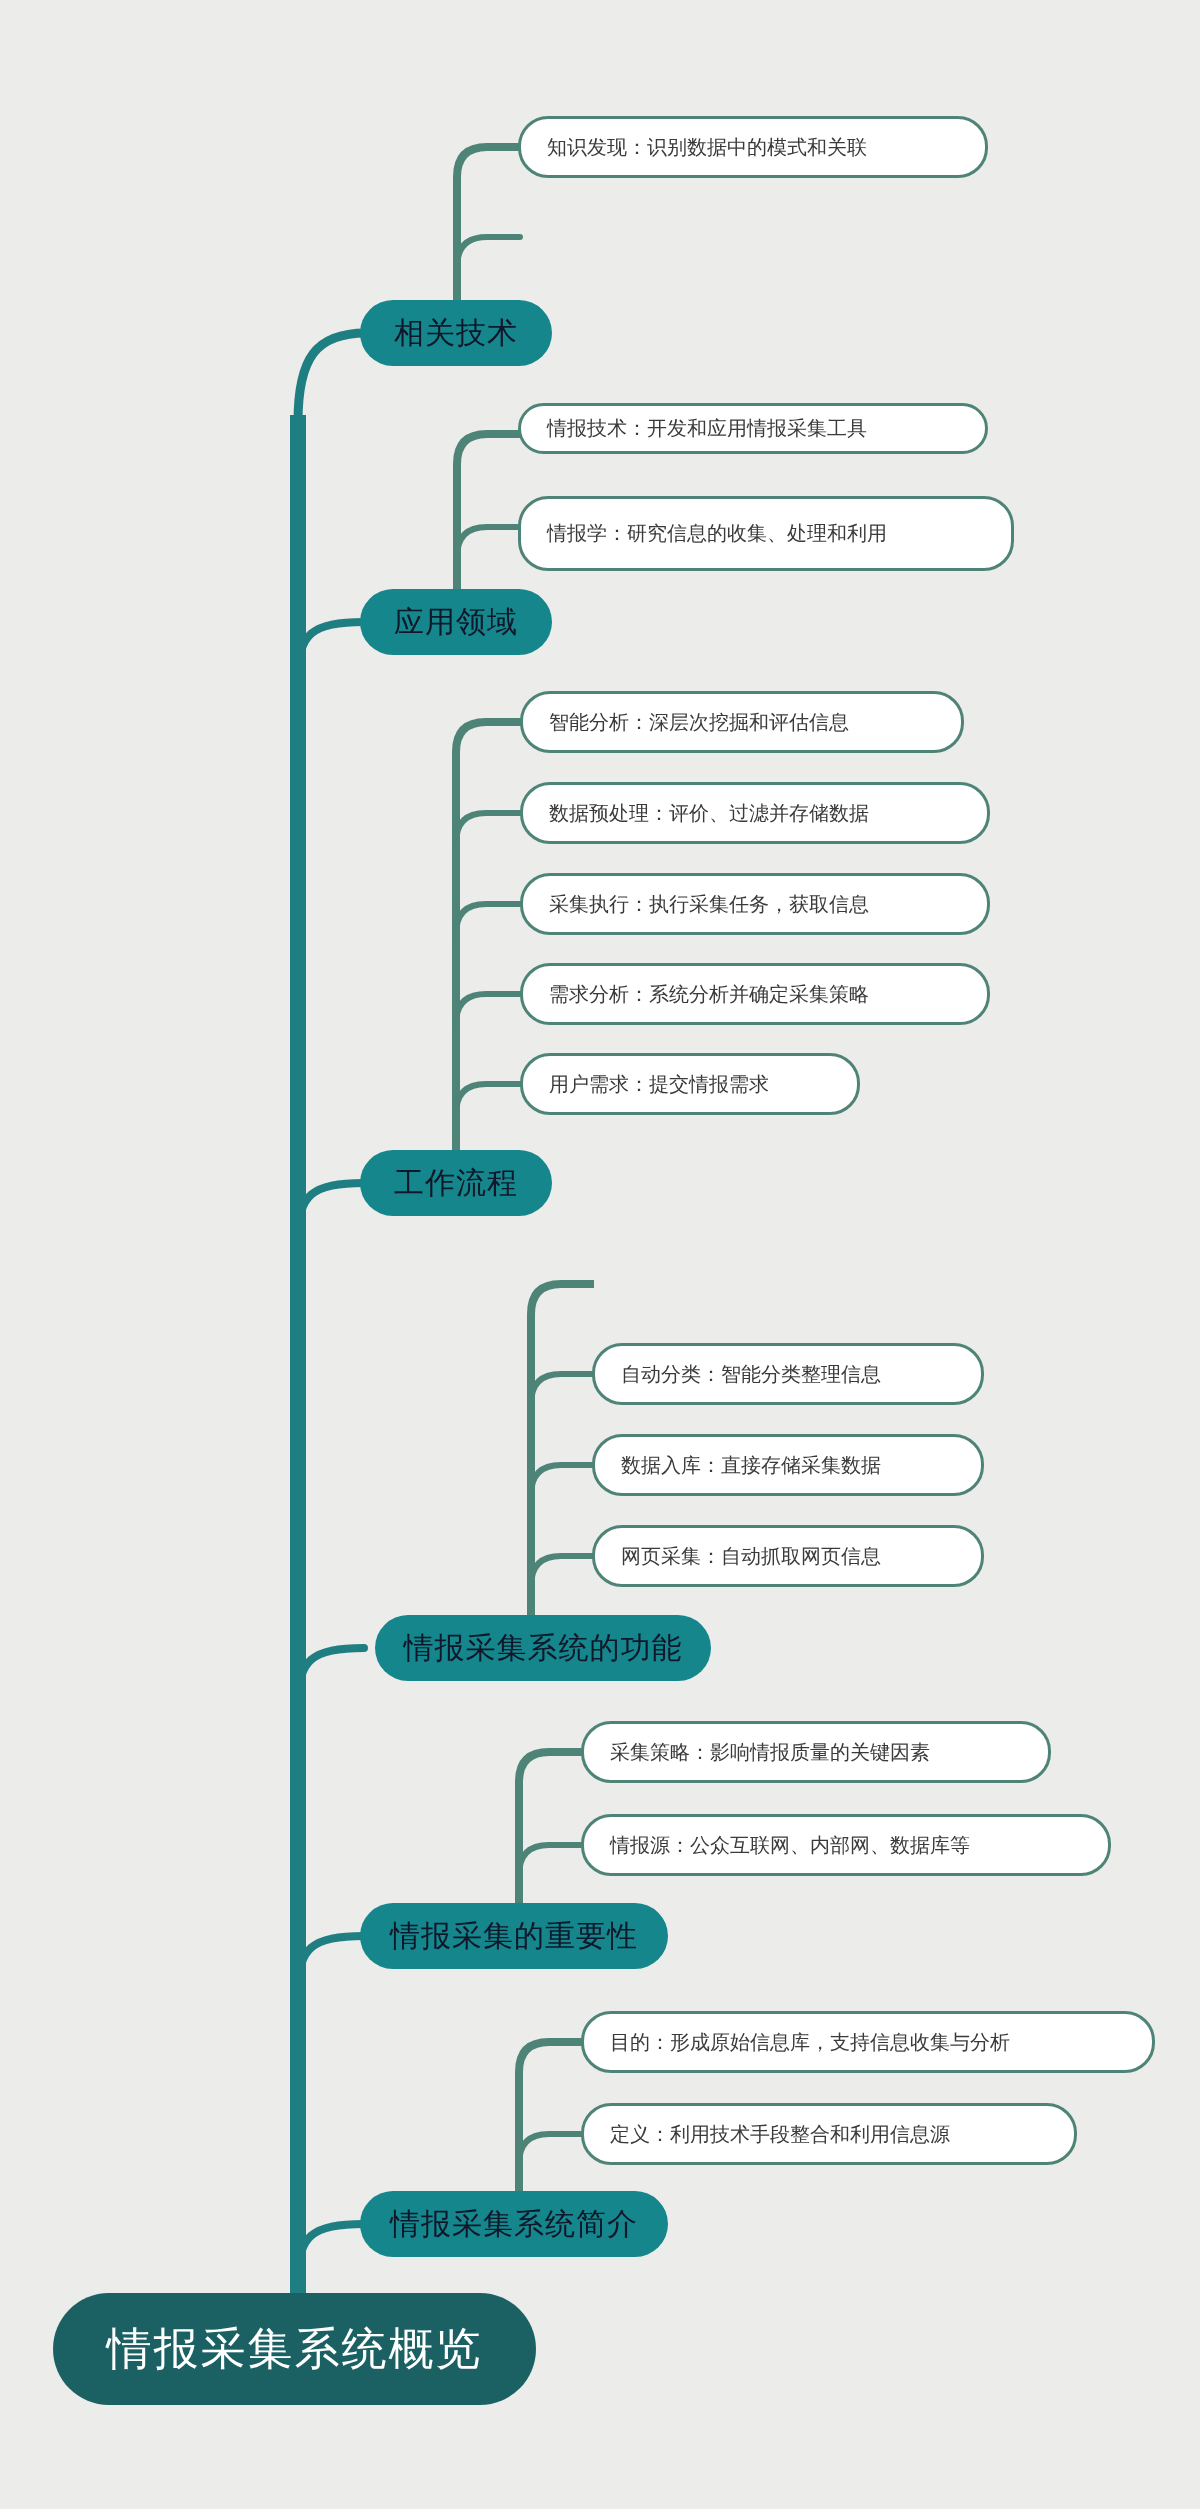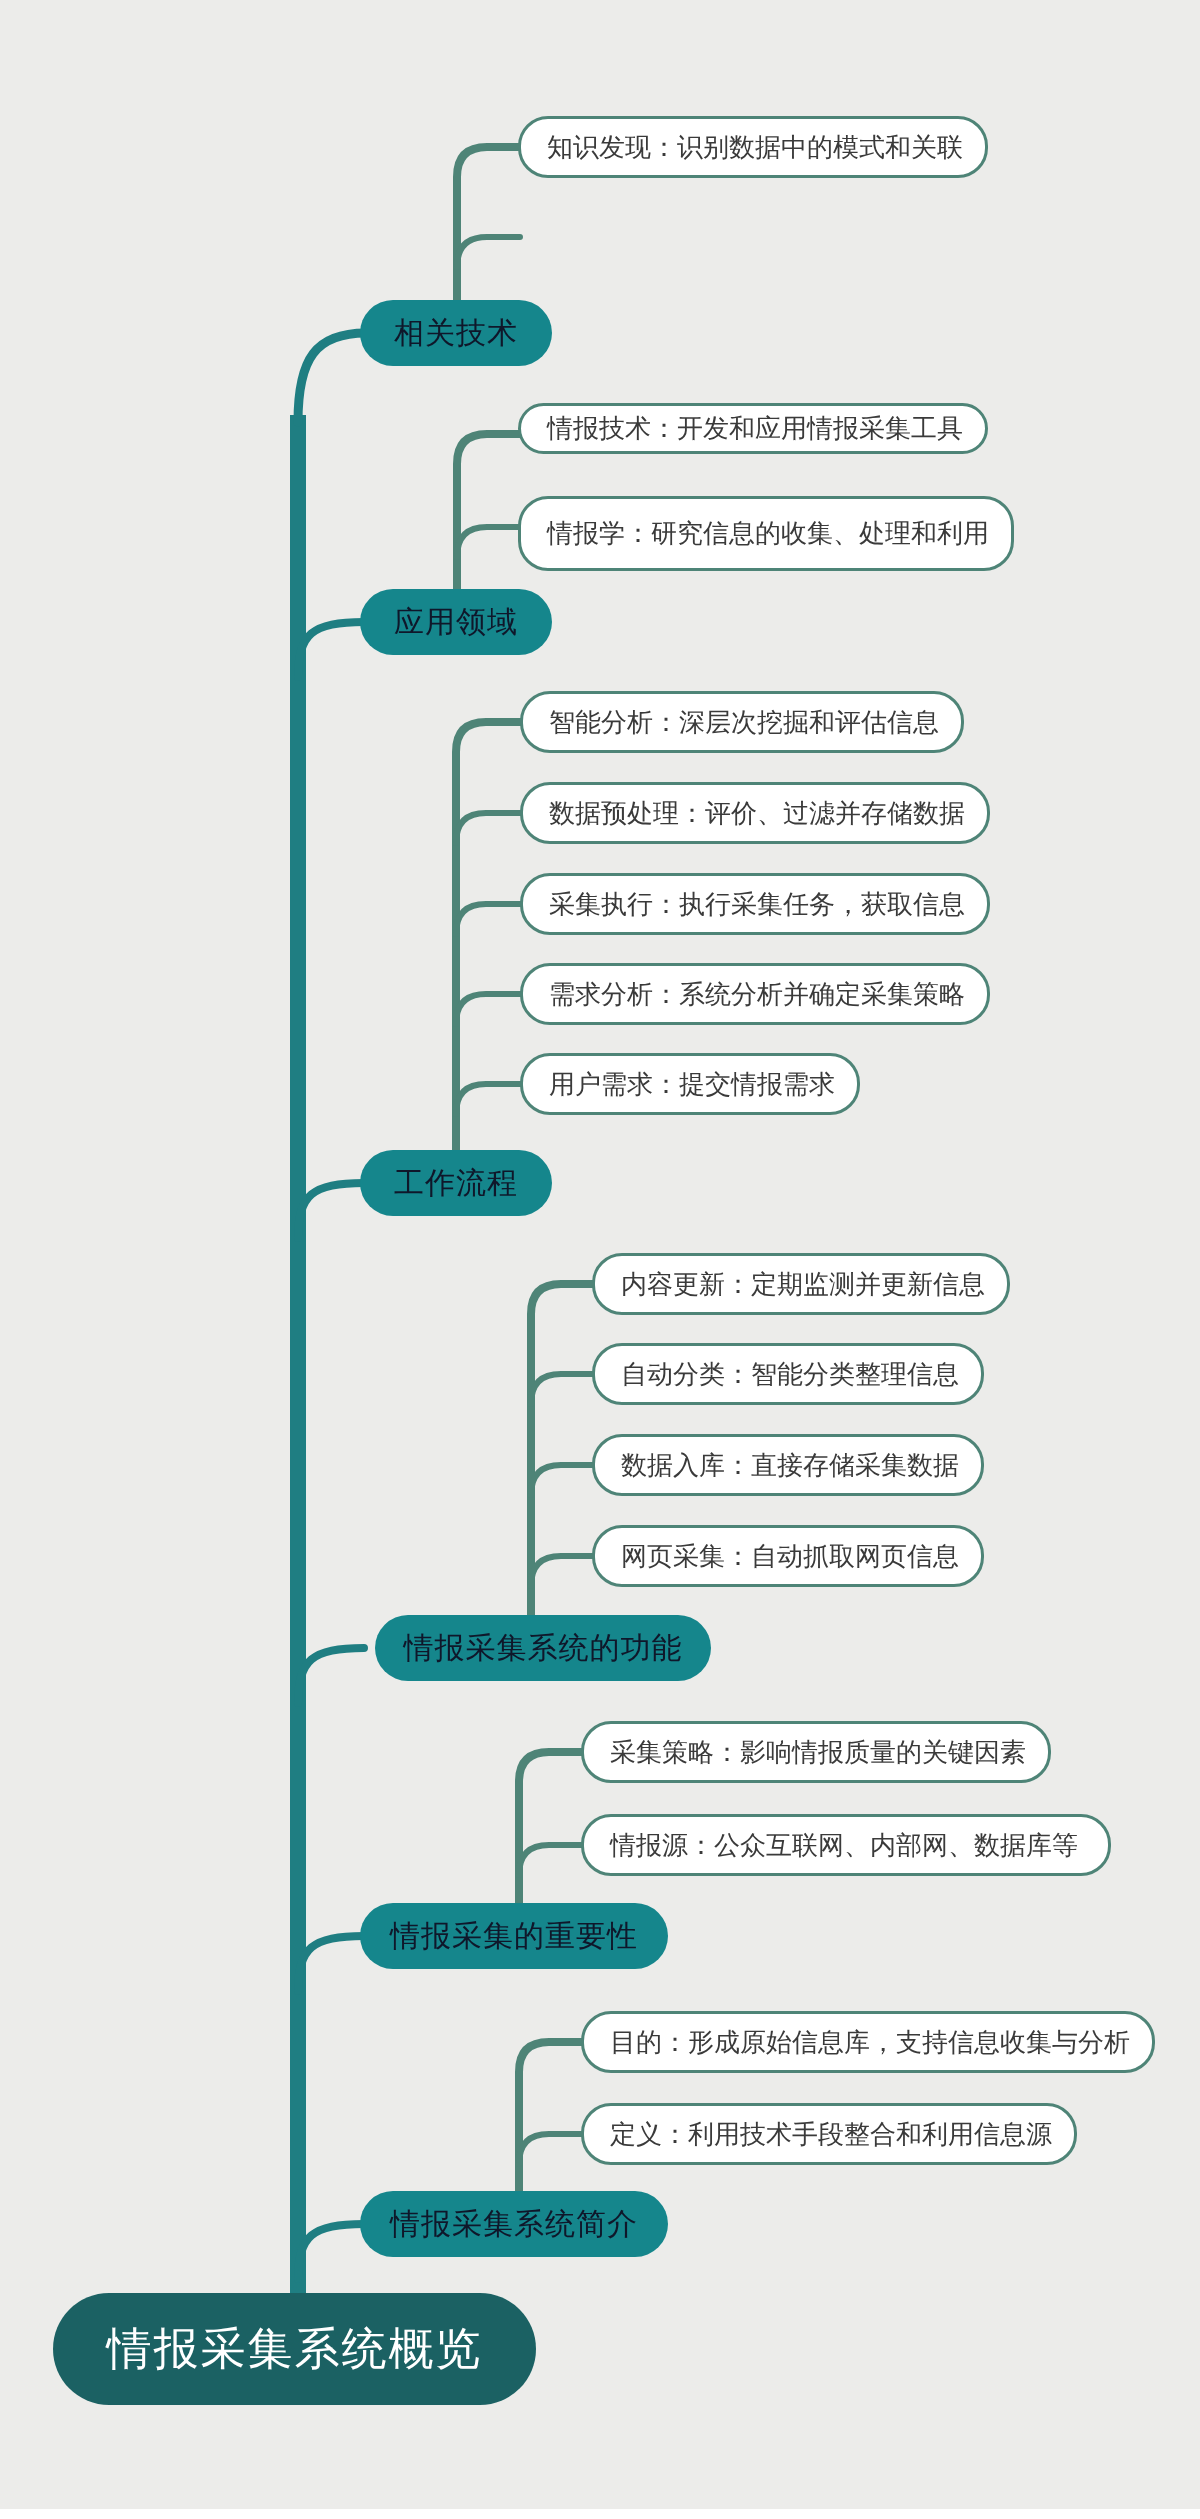--- a/index.html
+++ b/index.html
@@ -26,21 +26,21 @@
     border-radius:33px;
     justify-content:center;
     font-size:30px;
     letter-spacing:1px;
   }
   .leaf{
     background:#fff;
     border:3px solid var(--leaf-border,#4E8477);
     border-radius:30px;
     color:var(--leaf-text,#3A3A3A);
-    font-size:26px;
+    font-size:20px;
     padding-left:26px;
     justify-content:flex-start;
     white-space:nowrap;
     overflow:hidden;
   }
   .edge-strip{position:absolute;left:0;bottom:0;width:100%;height:10px;background:#ffffff;z-index:3;}
 </style>
 </head>
 <body>
 
@@ -84,21 +84,20 @@
   <div class="node leaf" style="left:518px;top:496px;width:496px;height:75px;">情报学：研究信息的收集、处理和利用</div>
   <div class="node branch" style="left:360px;top:589px;width:192px;height:66px;">应用领域</div>
 
   <div class="node leaf" style="left:520px;top:691px;width:444px;height:62px;">智能分析：深层次挖掘和评估信息</div>
   <div class="node leaf" style="left:520px;top:782px;width:470px;height:62px;">数据预处理：评价、过滤并存储数据</div>
   <div class="node leaf" style="left:520px;top:873px;width:470px;height:62px;">采集执行：执行采集任务，获取信息</div>
   <div class="node leaf" style="left:520px;top:963px;width:470px;height:62px;">需求分析：系统分析并确定采集策略</div>
   <div class="node leaf" style="left:520px;top:1053px;width:340px;height:62px;">用户需求：提交情报需求</div>
   <div class="node branch" style="left:360px;top:1150px;width:192px;height:66px;">工作流程</div>
 
-  <div class="node leaf" style="left:592px;top:1253px;width:418px;height:62px;">内容更新：定期监测并更新信息</div>
   <div class="node leaf" style="left:592px;top:1343px;width:392px;height:62px;">自动分类：智能分类整理信息</div>
   <div class="node leaf" style="left:592px;top:1434px;width:392px;height:62px;">数据入库：直接存储采集数据</div>
   <div class="node leaf" style="left:592px;top:1525px;width:392px;height:62px;">网页采集：自动抓取网页信息</div>
   <div class="node branch" style="left:375px;top:1615px;width:336px;height:66px;">情报采集系统的功能</div>
 
   <div class="node leaf" style="left:581px;top:1721px;width:470px;height:62px;">采集策略：影响情报质量的关键因素</div>
   <div class="node leaf" style="left:581px;top:1814px;width:530px;height:62px;">情报源：公众互联网、内部网、数据库等</div>
   <div class="node branch" style="left:360px;top:1903px;width:308px;height:66px;">情报采集的重要性</div>
 
   <div class="node leaf" style="left:581px;top:2011px;width:574px;height:62px;">目的：形成原始信息库，支持信息收集与分析</div>

